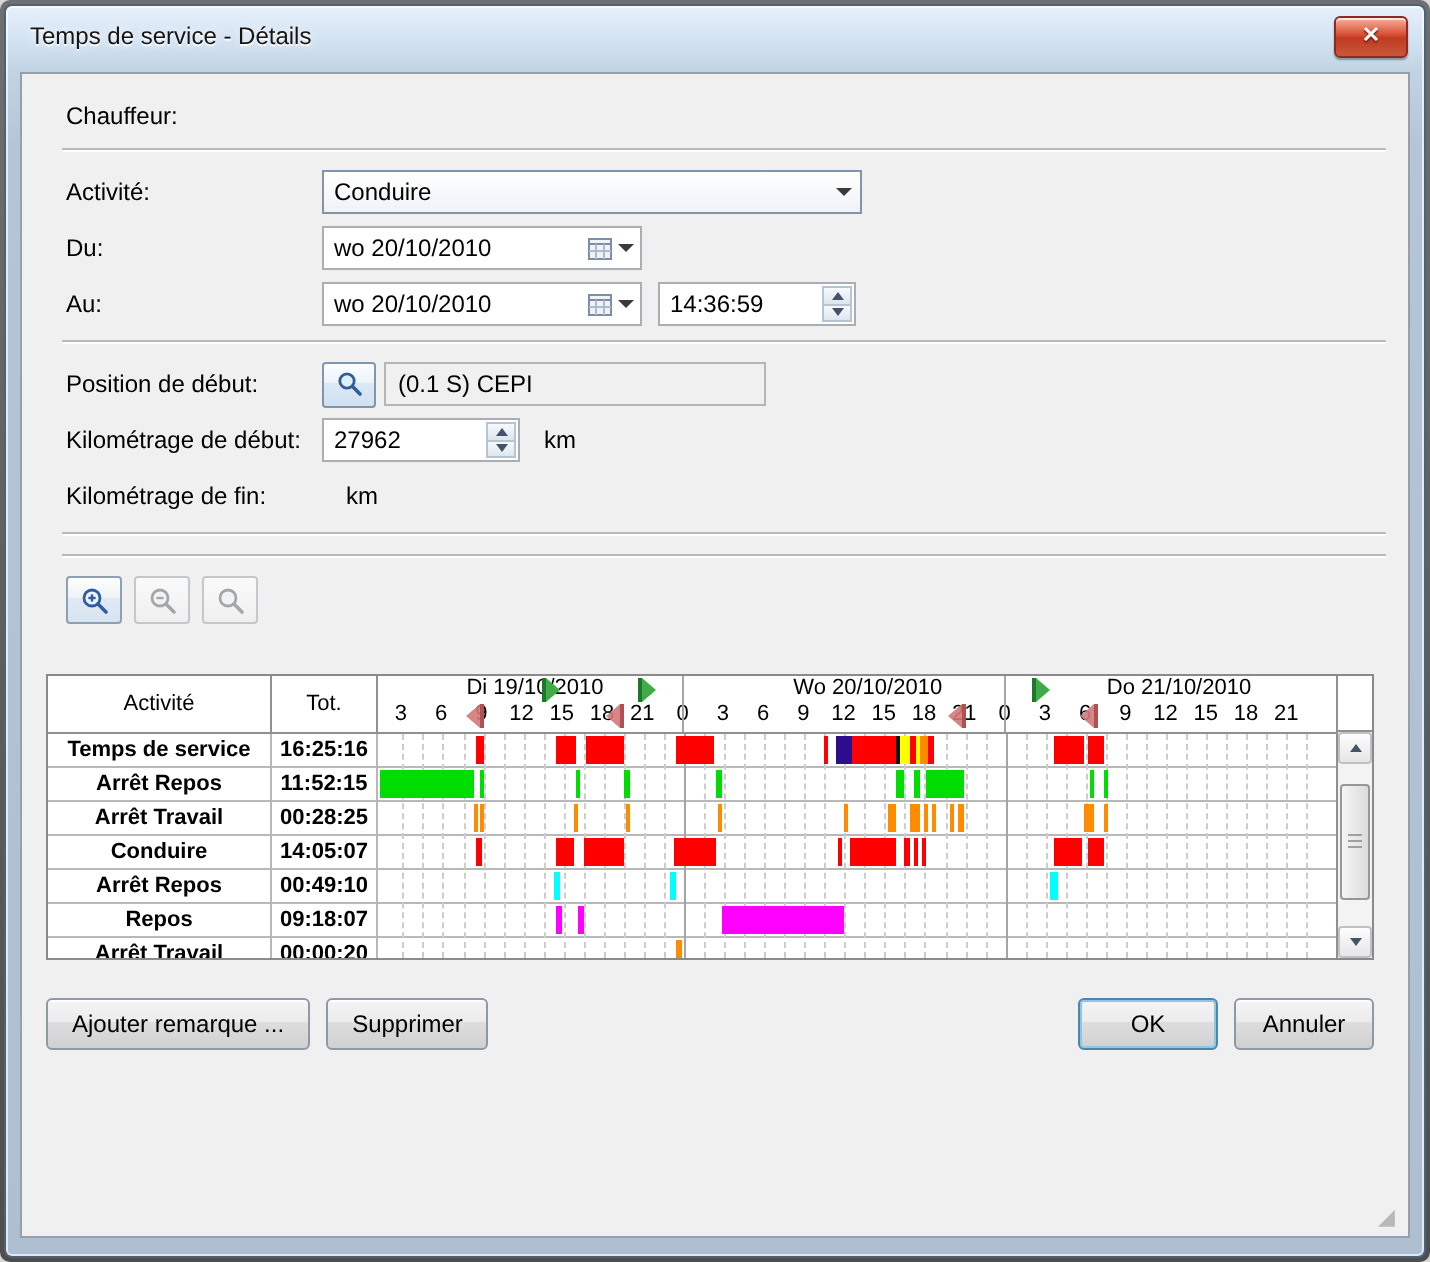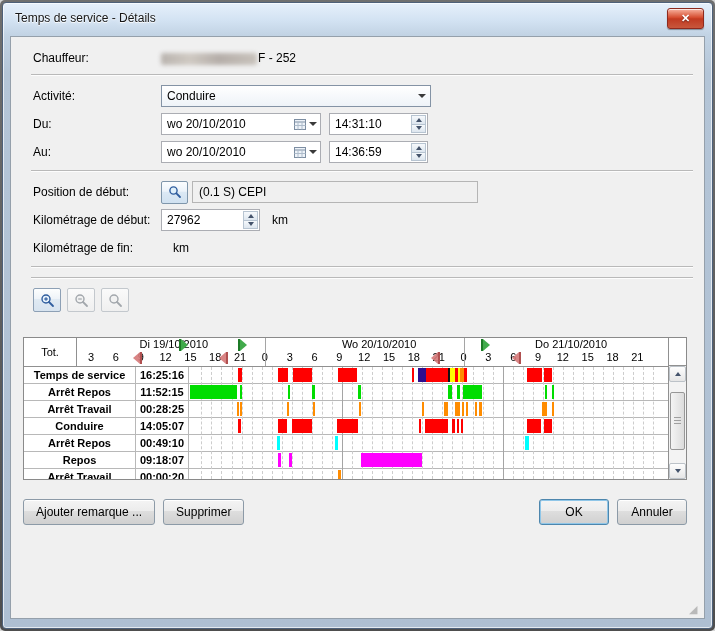--- a/index.html
+++ b/index.html
@@ -51,21 +51,21 @@
   .timefield, .numfield { width:99px; height:22px; box-sizing:border-box; border:1px solid #abadb3; background:#fff;
     display:flex; align-items:center; padding-left:5px; position:relative; margin-left:8px; }
   .numfield { margin-left:0; }
   .spin { position:absolute; right:1px; top:1px; bottom:1px; width:15px; display:flex; flex-direction:column; }
   .spin div { flex:1; border:1px solid #b7c4d1; background:linear-gradient(180deg,#f6f9fc,#dde6ef);
     display:flex; align-items:center; justify-content:center; box-sizing:border-box; }
   .spin div:first-child { border-bottom:none; }
   .search-btn { width:27px; height:23px; box-sizing:border-box; border:1px solid #7f96ab; border-radius:2px;
     background:linear-gradient(180deg,#fbfdff,#ecf3fa 45%,#dce9f5 46%,#d0e1f0);
     display:flex; align-items:center; justify-content:center; }
-  .pos-field { width:286px; height:22px; box-sizing:border-box; border:1px solid #b5b5b5; background:#f0f0f0;
+  .pos-field { width:191px; height:22px; box-sizing:border-box; border:1px solid #b5b5b5; background:#f0f0f0;
     display:flex; align-items:center; padding-left:6px; margin-left:4px; }
   .unit { margin-left:12px; }
   
   .toolbar { display:flex; gap:6px; margin:0 0 0 22px; height:24px; }
   .tool-btn { width:28px; height:24px; box-sizing:border-box; border:1px solid #8da0b5; border-radius:2px;
     background:linear-gradient(180deg,#fdfefe,#eef3f8 45%,#e0eaf3 46%,#d7e3ef);
     display:flex; align-items:center; justify-content:center; }
   .tool-btn.disabled { border-color:#c3c8cd; background:linear-gradient(180deg,#fafafa,#efefef); }
   
   .gantt { margin:25px 17px 0 12px; height:141px; border:1px solid #8a8a8a; background:#fff;
@@ -126,21 +126,20 @@
       <span>Temps de service - Détails</span>
     </div>
     <div class="close-btn">
       <span>✕</span>
     </div>
 
     <div class="content">
 
       <div class="row static">
         <span class="lbl">Chauffeur:</span>
-        <span class="val"><span class="redacted"></span><span>F - 252</span></span>
       </div>
 
       <hr class="sep">
 
       <div class="row">
         <span class="lbl">Activité:</span>
         <div class="combo">
           <span>Conduire</span>
           <span class="dd-zone">
               <span class="caret-down"></span>
@@ -156,31 +155,20 @@
             <svg width="12" height="12" viewBox="0 0 12 12">
                 <rect x="0.5" y="1.5" width="11" height="10" fill="#eef3f9" stroke="#7d8ea2"></rect>
                 <line x1="0.5" y1="4" x2="11.5" y2="4" stroke="#7d8ea2"></line>
                 <line x1="4" y1="4" x2="4" y2="11.5" stroke="#aebccb"></line>
                 <line x1="8" y1="4" x2="8" y2="11.5" stroke="#aebccb"></line>
                 <line x1="0.5" y1="7.5" x2="11.5" y2="7.5" stroke="#aebccb"></line>
               </svg>
             <span class="caret-down"></span>
           </span>
         </div>
-        <div class="timefield">
-          <span>14:31:10</span>
-          <span class="spin">
-            <div>
-                <span class="caret-up-s"></span>
-              </div>
-            <div>
-                <span class="caret-down-s"></span>
-              </div>
-          </span>
-        </div>
       </div>
 
       <div class="row">
         <span class="lbl">Au:</span>
         <div class="datefield">
           <span>wo 20/10/2010</span>
           <span class="icons">
             <svg width="12" height="12" viewBox="0 0 12 12">
                 <rect x="0.5" y="1.5" width="11" height="10" fill="#eef3f9" stroke="#7d8ea2"></rect>
                 <line x1="0.5" y1="4" x2="11.5" y2="4" stroke="#7d8ea2"></line>
@@ -267,20 +255,21 @@
           <svg width="15" height="15" viewBox="0 0 15 15">
             <circle cx="6" cy="6" r="4" fill="#f2f2f2" stroke="#a2a7ac" stroke-width="1.4"></circle>
             <line x1="9" y1="9" x2="13" y2="13" stroke="#a2a7ac" stroke-width="1.8" stroke-linecap="round"></line>
           </svg>
         </div>
       </div>
 
       <div class="gantt">
         <div class="g-main">
           <div class="g-header">
+            <div class="g-hcell g-act-h">Activité</div>
             <div class="g-hcell g-tot-h">Tot.</div>
             <div class="g-timehead" id="g-timehead">
                 <div class="g-daylabel" style="left: 16.3866%;">Di 19/10/2010</div>
                 <div class="g-daylabel" style="left: 51.1204%;">Wo 20/10/2010</div>
                 <div class="g-daylabel" style="left: 83.6134%;">Do 21/10/2010</div>
                 <div class="g-tick" style="left: 2.38095%;">3</div>
                 <div class="g-tick" style="left: 6.58263%;">6</div>
                 <div class="g-tick" style="left: 10.7843%;">9</div>
                 <div class="g-tick" style="left: 14.986%;">12</div>
                 <div class="g-tick" style="left: 19.1877%;">15</div>

